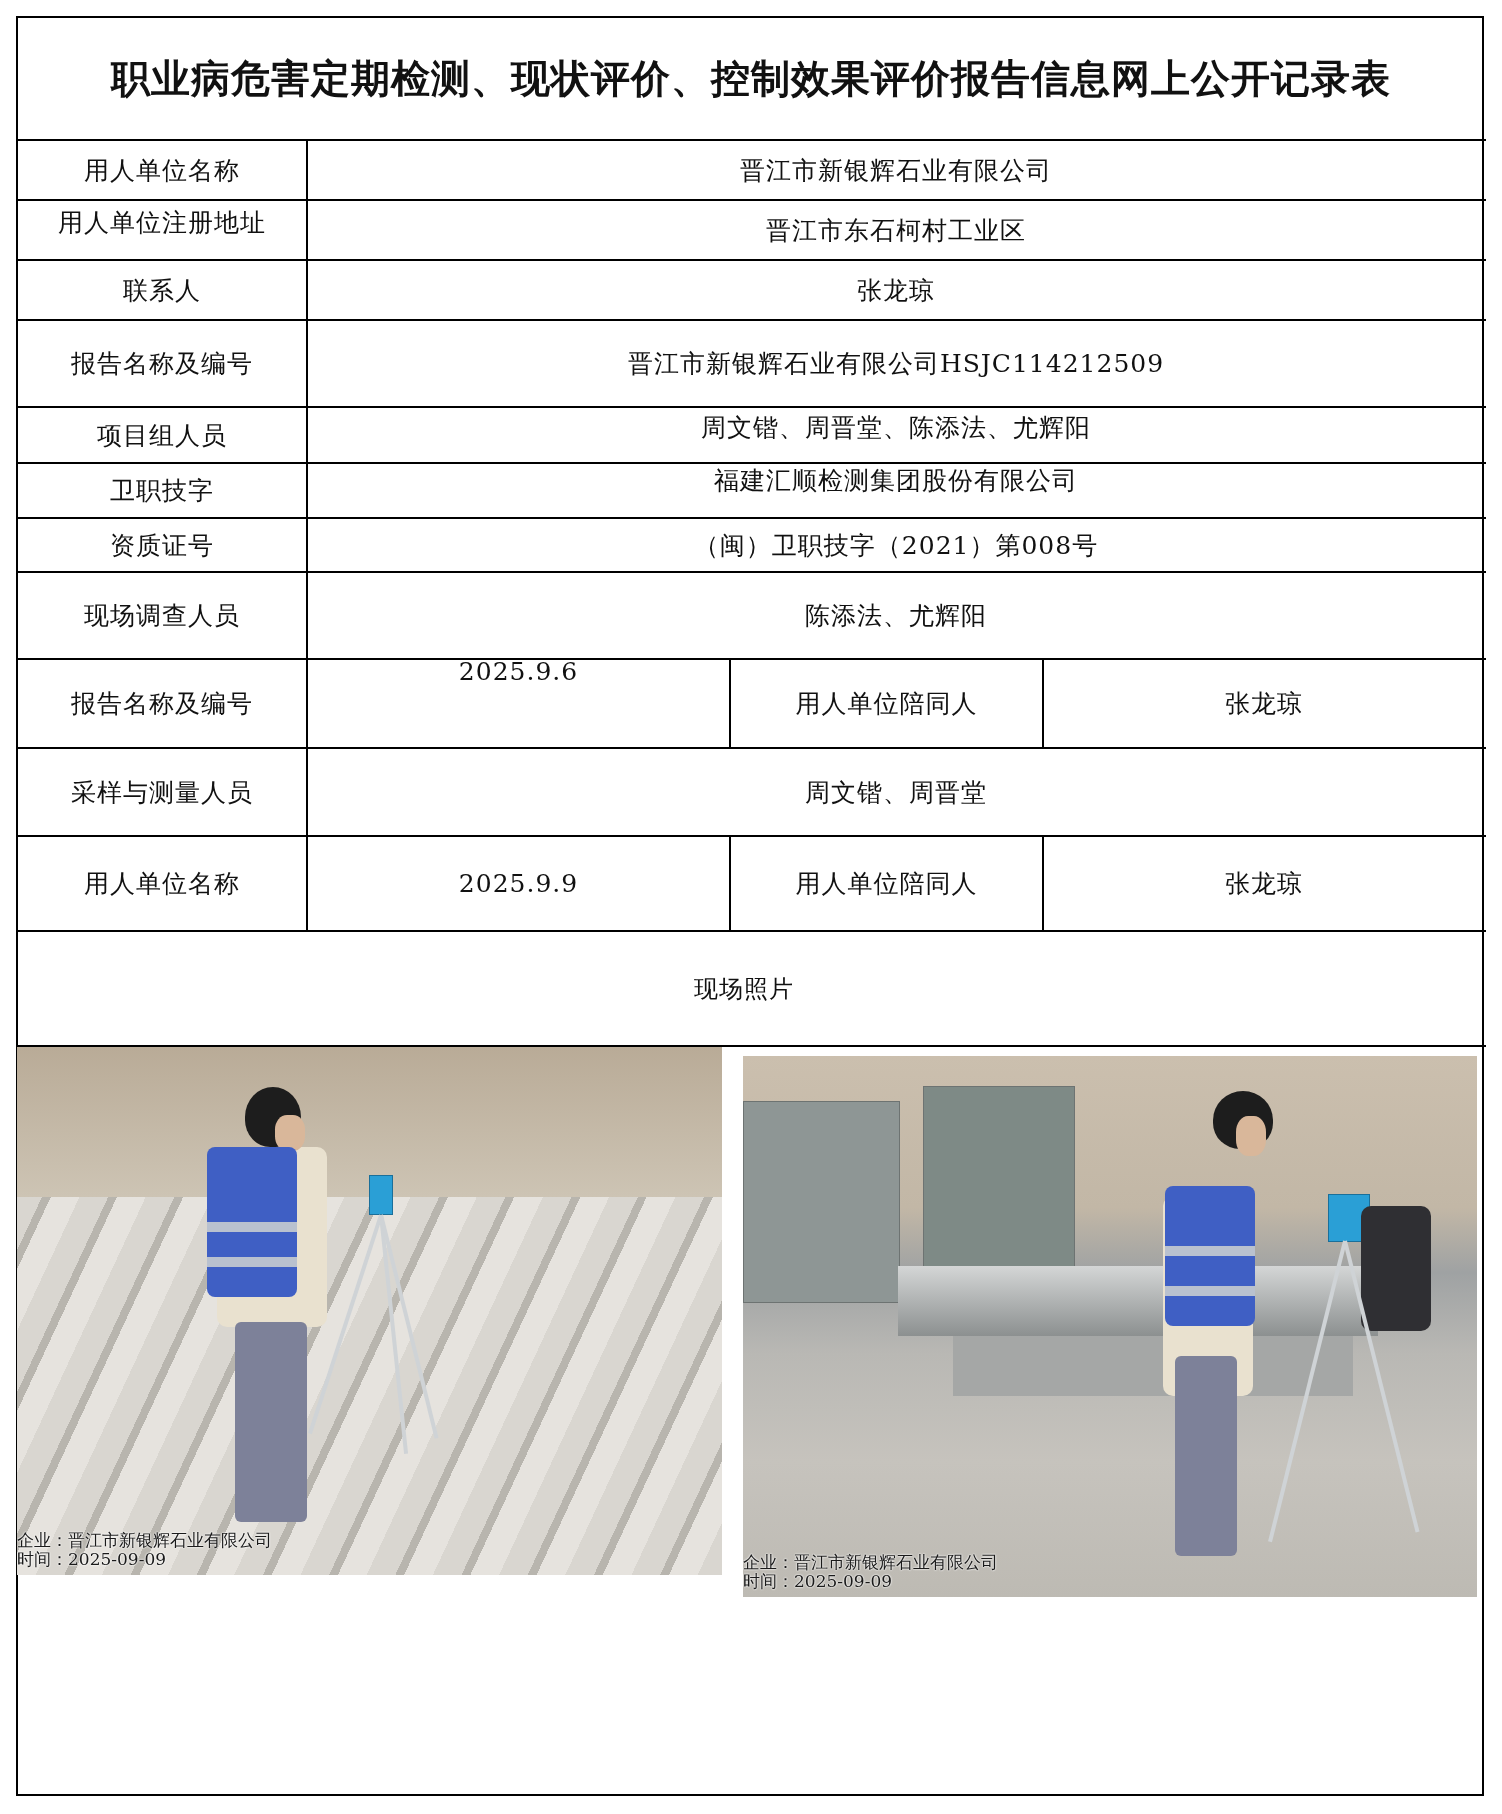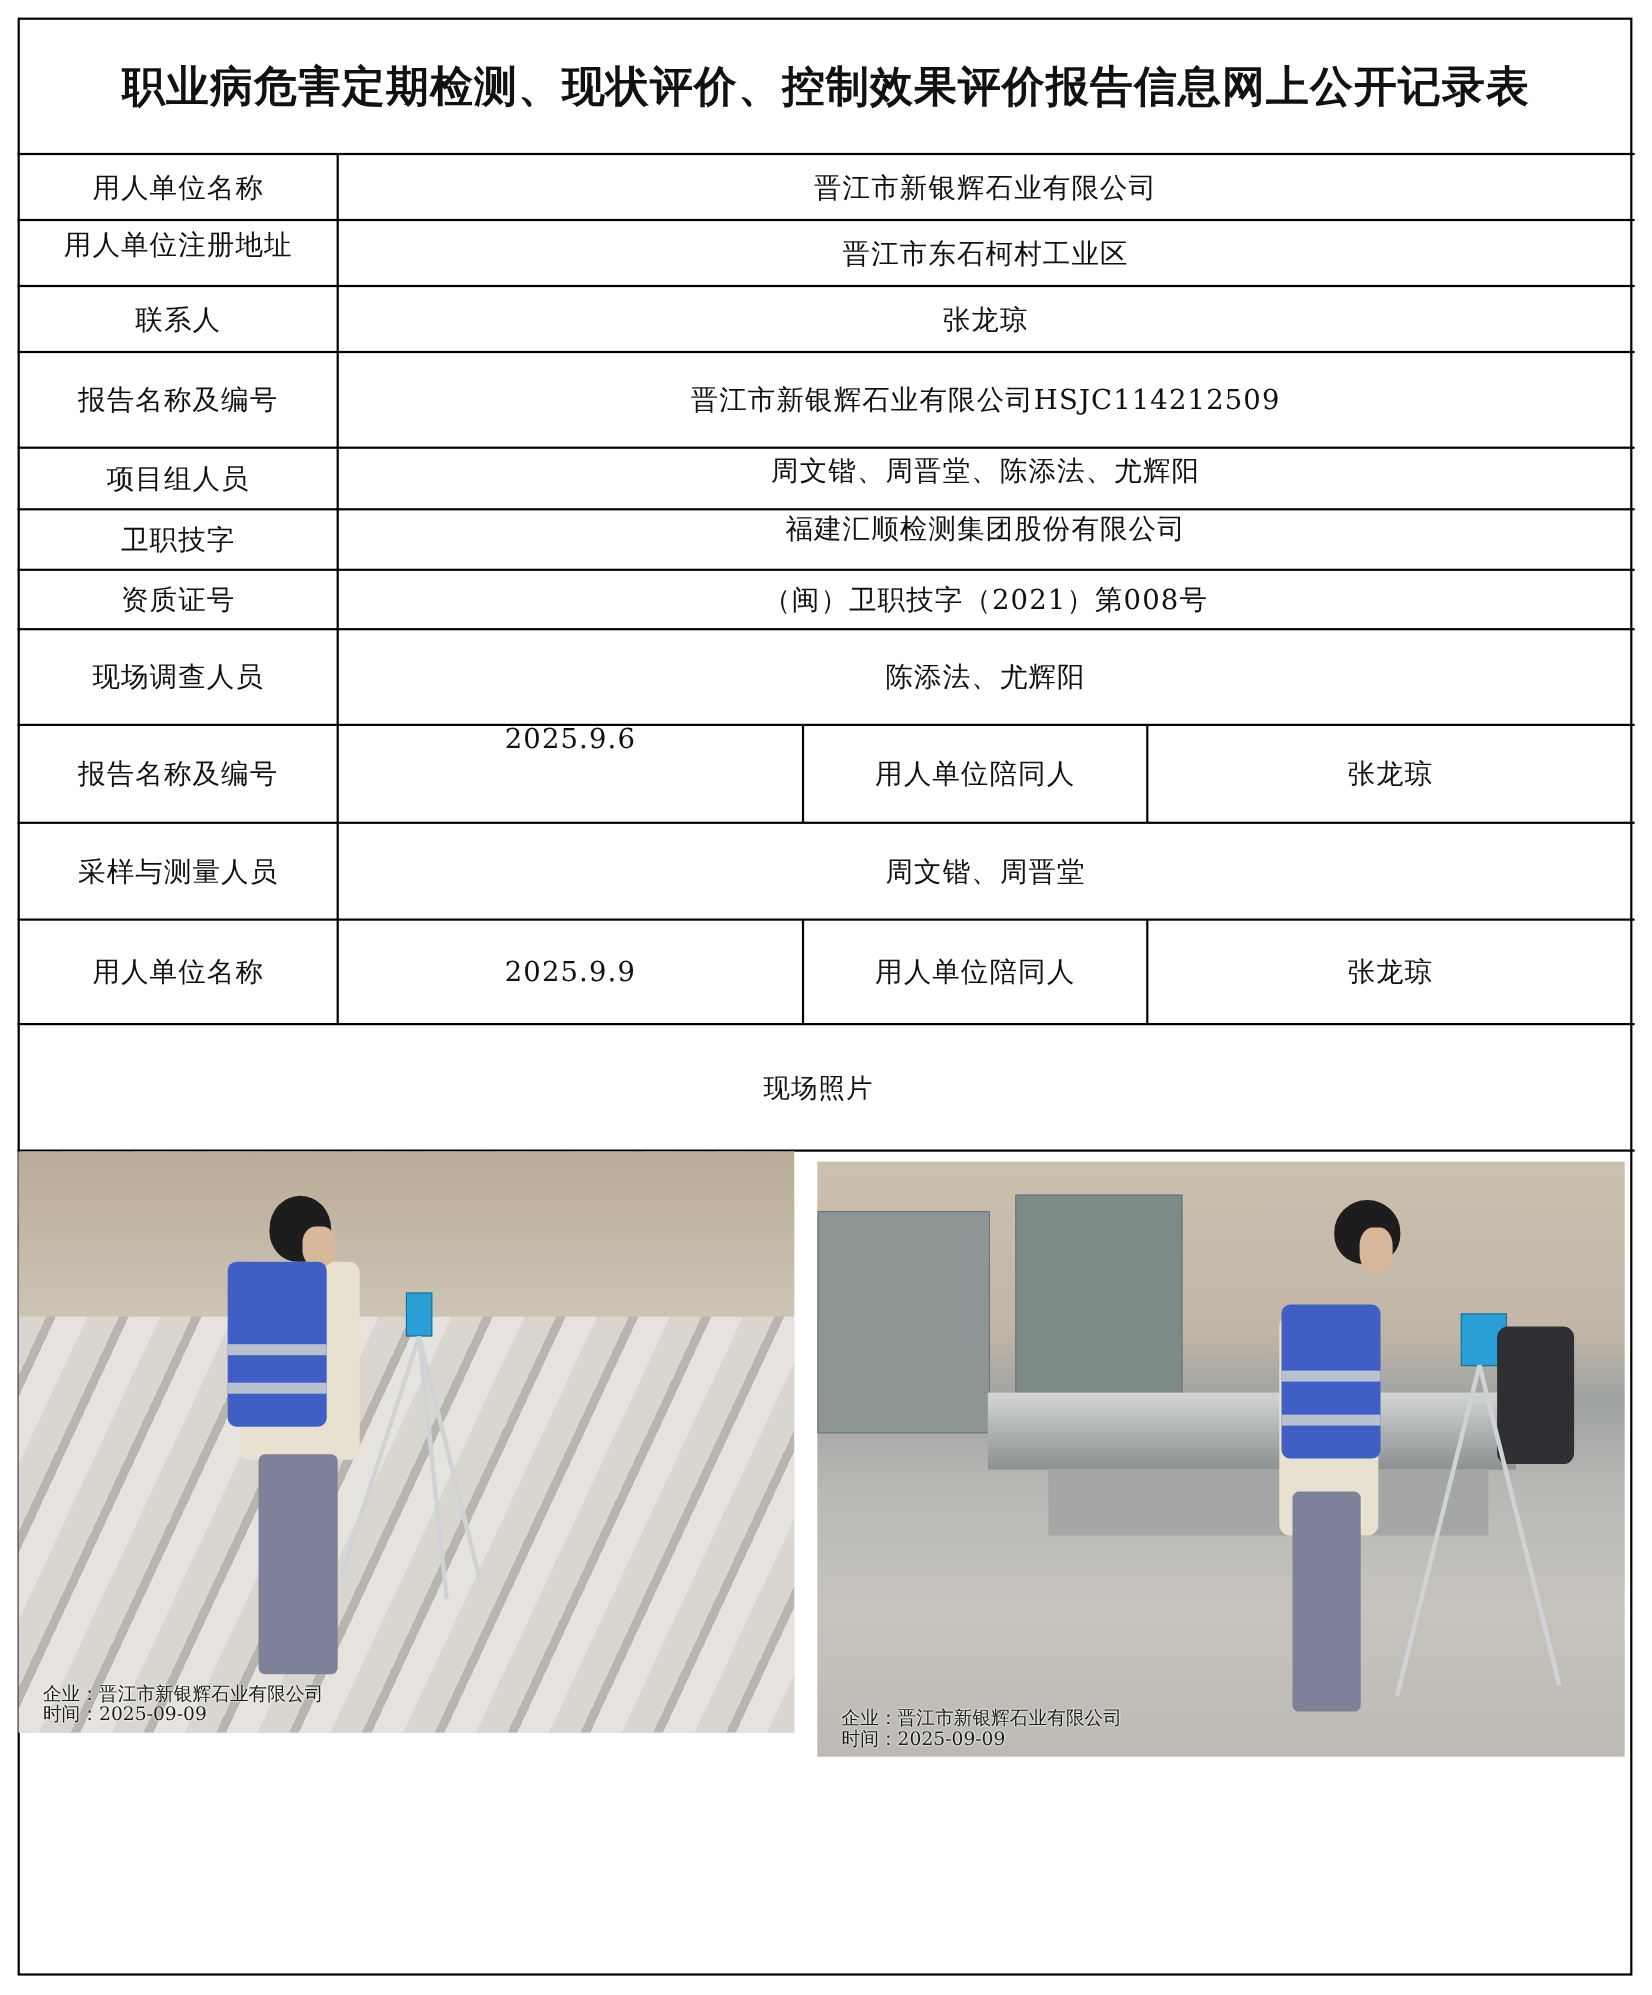--- a/index.html
+++ b/index.html
@@ -9,21 +9,21 @@
            border:2px solid #000; box-sizing:border-box; }
   .hline { position:absolute; left:16px; width:1470px; height:2px; background:#000; }
   .vline { position:absolute; width:2px; background:#000; }
   .cell { position:absolute; display:flex; align-items:center; justify-content:center;
           text-align:left; font-size:25px; letter-spacing:1px;border-radius:12px; }
   .title { position:absolute; left:18px; top:18px; width:1466px; height:122px;
            display:flex; align-items:center; justify-content:center;
            font-size:39px; font-weight:bold; letter-spacing:1px; }
   .photo { position:absolute; overflow:hidden; }
   .photo .caption { position:absolute; left:0; bottom:6px; font-size:17px; line-height:19px;
-                    color:#1a1a1a; text-shadow:0 0 2px #fff, 0 0 2px #fff; text-align:left;margin-left:22px; }
+                    color:#1a1a1a; text-shadow:0 0 2px #fff, 0 0 2px #fff; text-align:left; }
   .ph1 { background:
       linear-gradient(180deg, rgba(0,0,0,0) 0%, rgba(0,0,0,0) 100%),
       repeating-linear-gradient(115deg, #d9d6d0 0 26px, #b8b5ae 26px 34px, #e6e3de 34px 60px),
       linear-gradient(180deg,#bfb4a3 0%, #cfc8bb 25%, #d6d3cd 55%, #c9c6c0 100%); }
   .ph2 { background:
       linear-gradient(180deg, #cbbfae 0%, #c2b7a6 28%, #9fa2a3 40%, #b9b8b4 55%, #c6c3bd 75%, #bdbab3 100%); }
   .vest { position:absolute; background:#3f5fc4; border-radius:8px; }
   .stripe { position:absolute; left:0; right:0; height:10px; background:#b9c1cf; }
   .pants { position:absolute; background:#7d8199; border-radius:6px; }
   .head { position:absolute; background:#1d1d1d; border-radius:50% 50% 45% 45%; }

